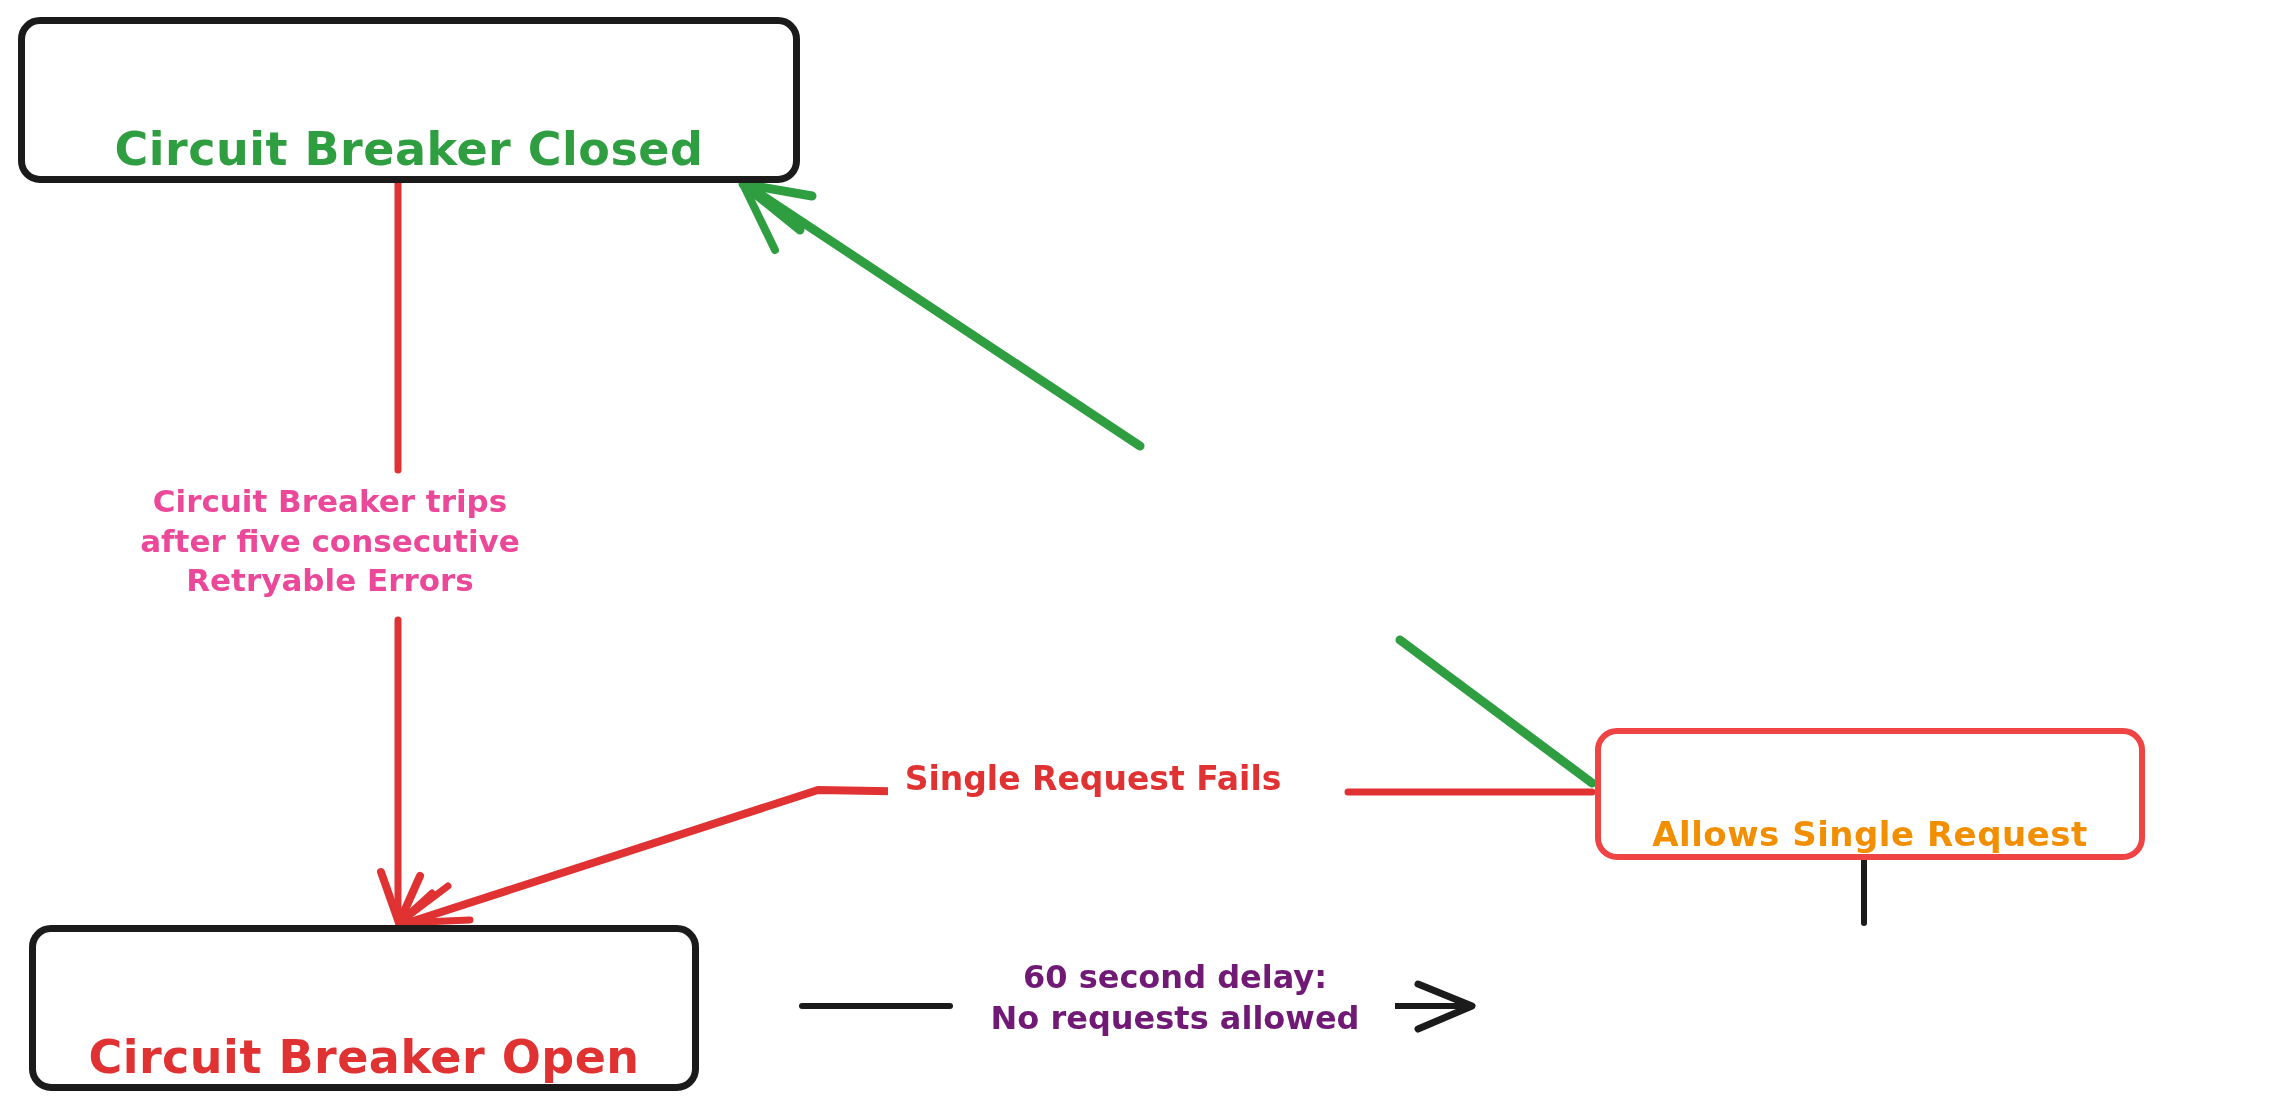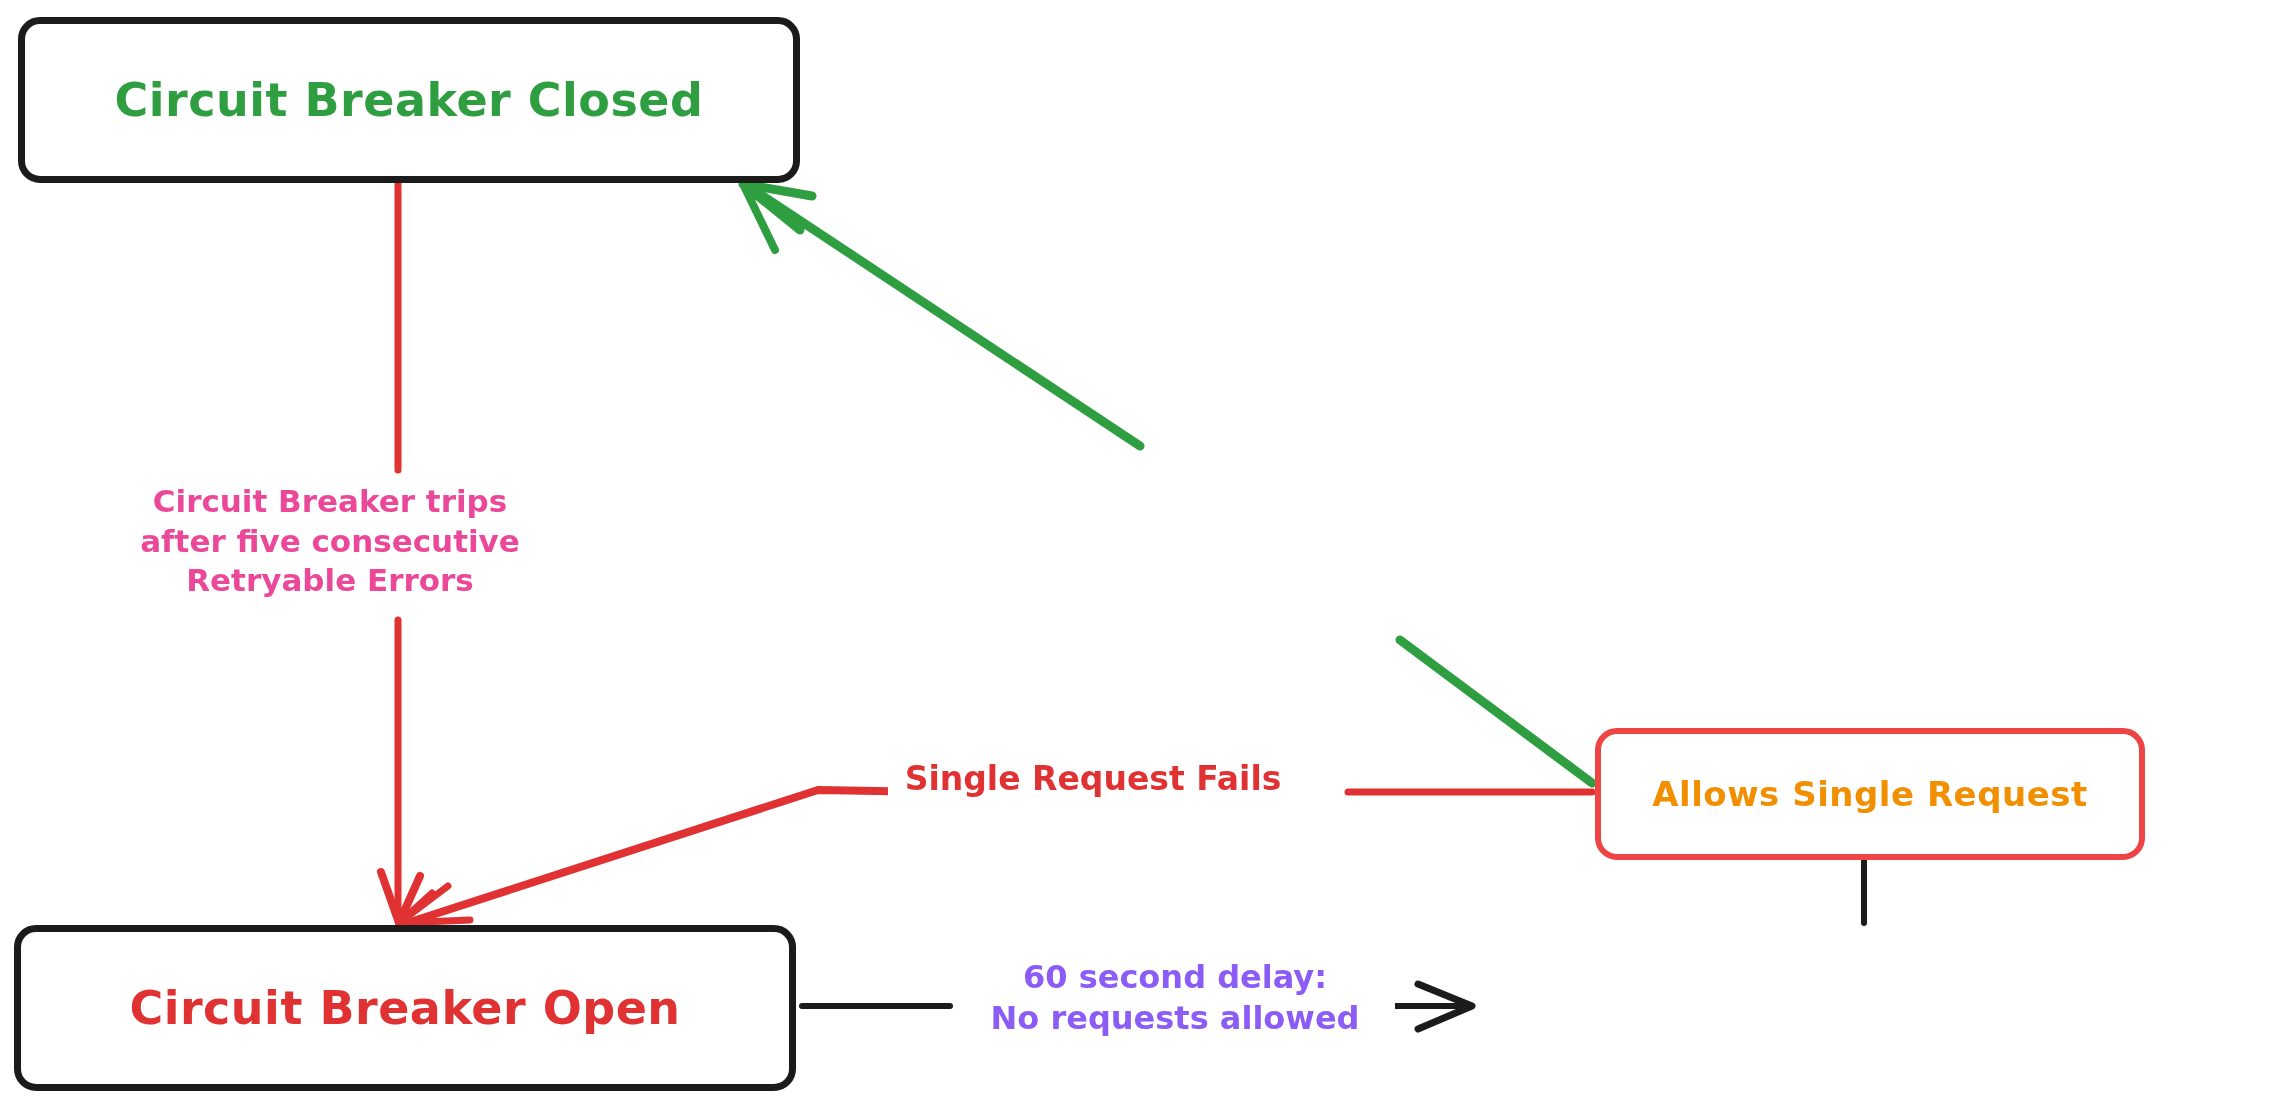--- a/index.html
+++ b/index.html
@@ -21,21 +21,21 @@
     position: absolute;
     left: 0;
     top: 0;
     width: 2272px;
     height: 1107px;
   }
   .node {
     position: absolute;
     box-sizing: border-box;
     display: flex;
-    align-items: center;
+    align-items: flex-end;
     justify-content: center;
     background: #ffffff;
     border-radius: 22px;
     text-align: center;
   }
   .node-black {
     border: 7px solid #1b1b1b;
   }
   .node-orange-border {
     border: 6px solid #ef4444;
@@ -49,21 +49,21 @@
   .label-green { color: #2e9e41; }
   .label-red   { color: #e03232; }
   .label-orange{ color: #f18f01; }
 
   #node-closed {
     left: 18px; top: 17px; width: 782px; height: 166px;
   }
   #node-closed .node-label { font-size: 46px; }
 
   #node-open {
-    left: 14px; top: 925px; width: 782px; height: 166px;
+    left: 29px; top: 925px; width: 670px; height: 166px;
   }
   #node-open .node-label { font-size: 46px; }
 
   #node-half-open {
     left: 1475px; top: 925px; width: 780px; height: 166px;
   }
   #node-half-open .node-label { font-size: 46px; }
 
   #node-allows-single-request {
     left: 1595px; top: 728px; width: 550px; height: 132px;
@@ -86,21 +86,21 @@
   #label-succeeds {
     left: 905px; top: 460px; width: 490px;
     font-size: 33px; color: #2e9e41;
   }
   #label-fails {
     left: 888px; top: 758px; width: 410px;
     font-size: 33px; color: #e03232;
   }
   #label-delay {
     left: 955px; top: 957px; width: 440px;
-    font-size: 32px; color: #8b5cf6; text-align: center;
+    font-size: 32px; color: #701a75; text-align: center;
   }
 </style>
 </head>
 <body>
 
 <div id="diagram-canvas">
 
   <svg id="edge-layer" viewBox="0 0 2272 1107" xmlns="http://www.w3.org/2000/svg">
 
     <g>

